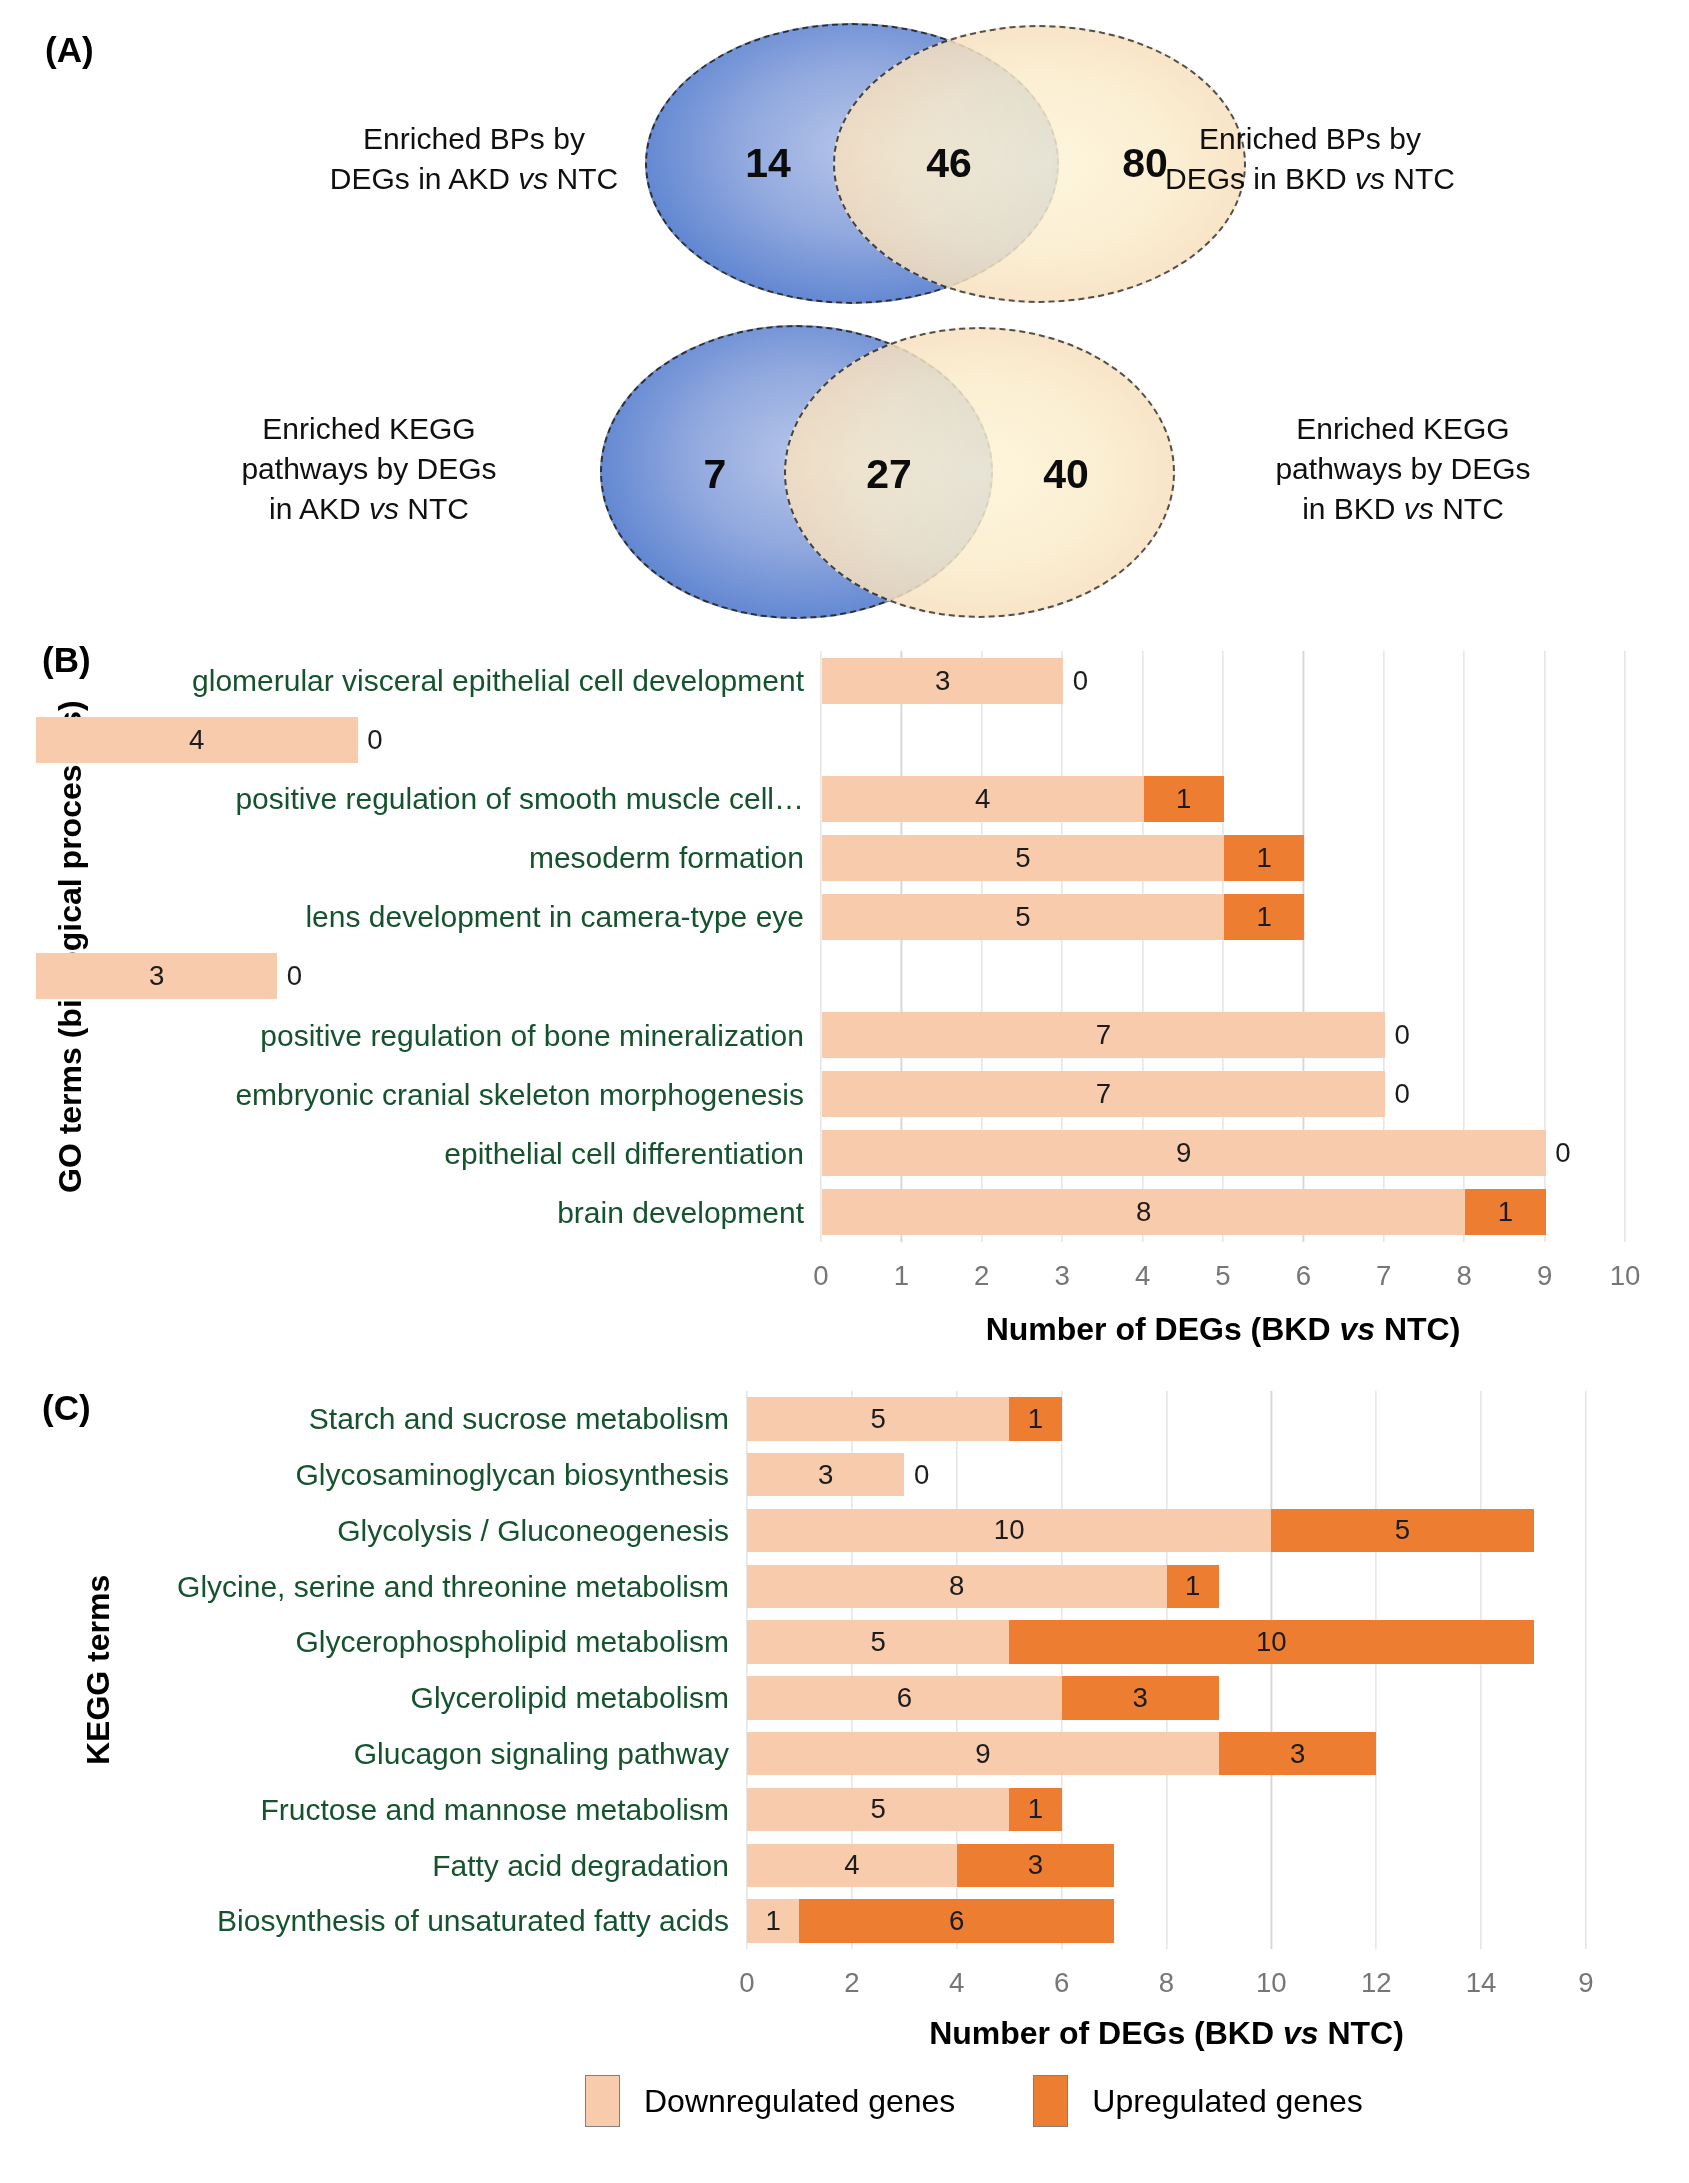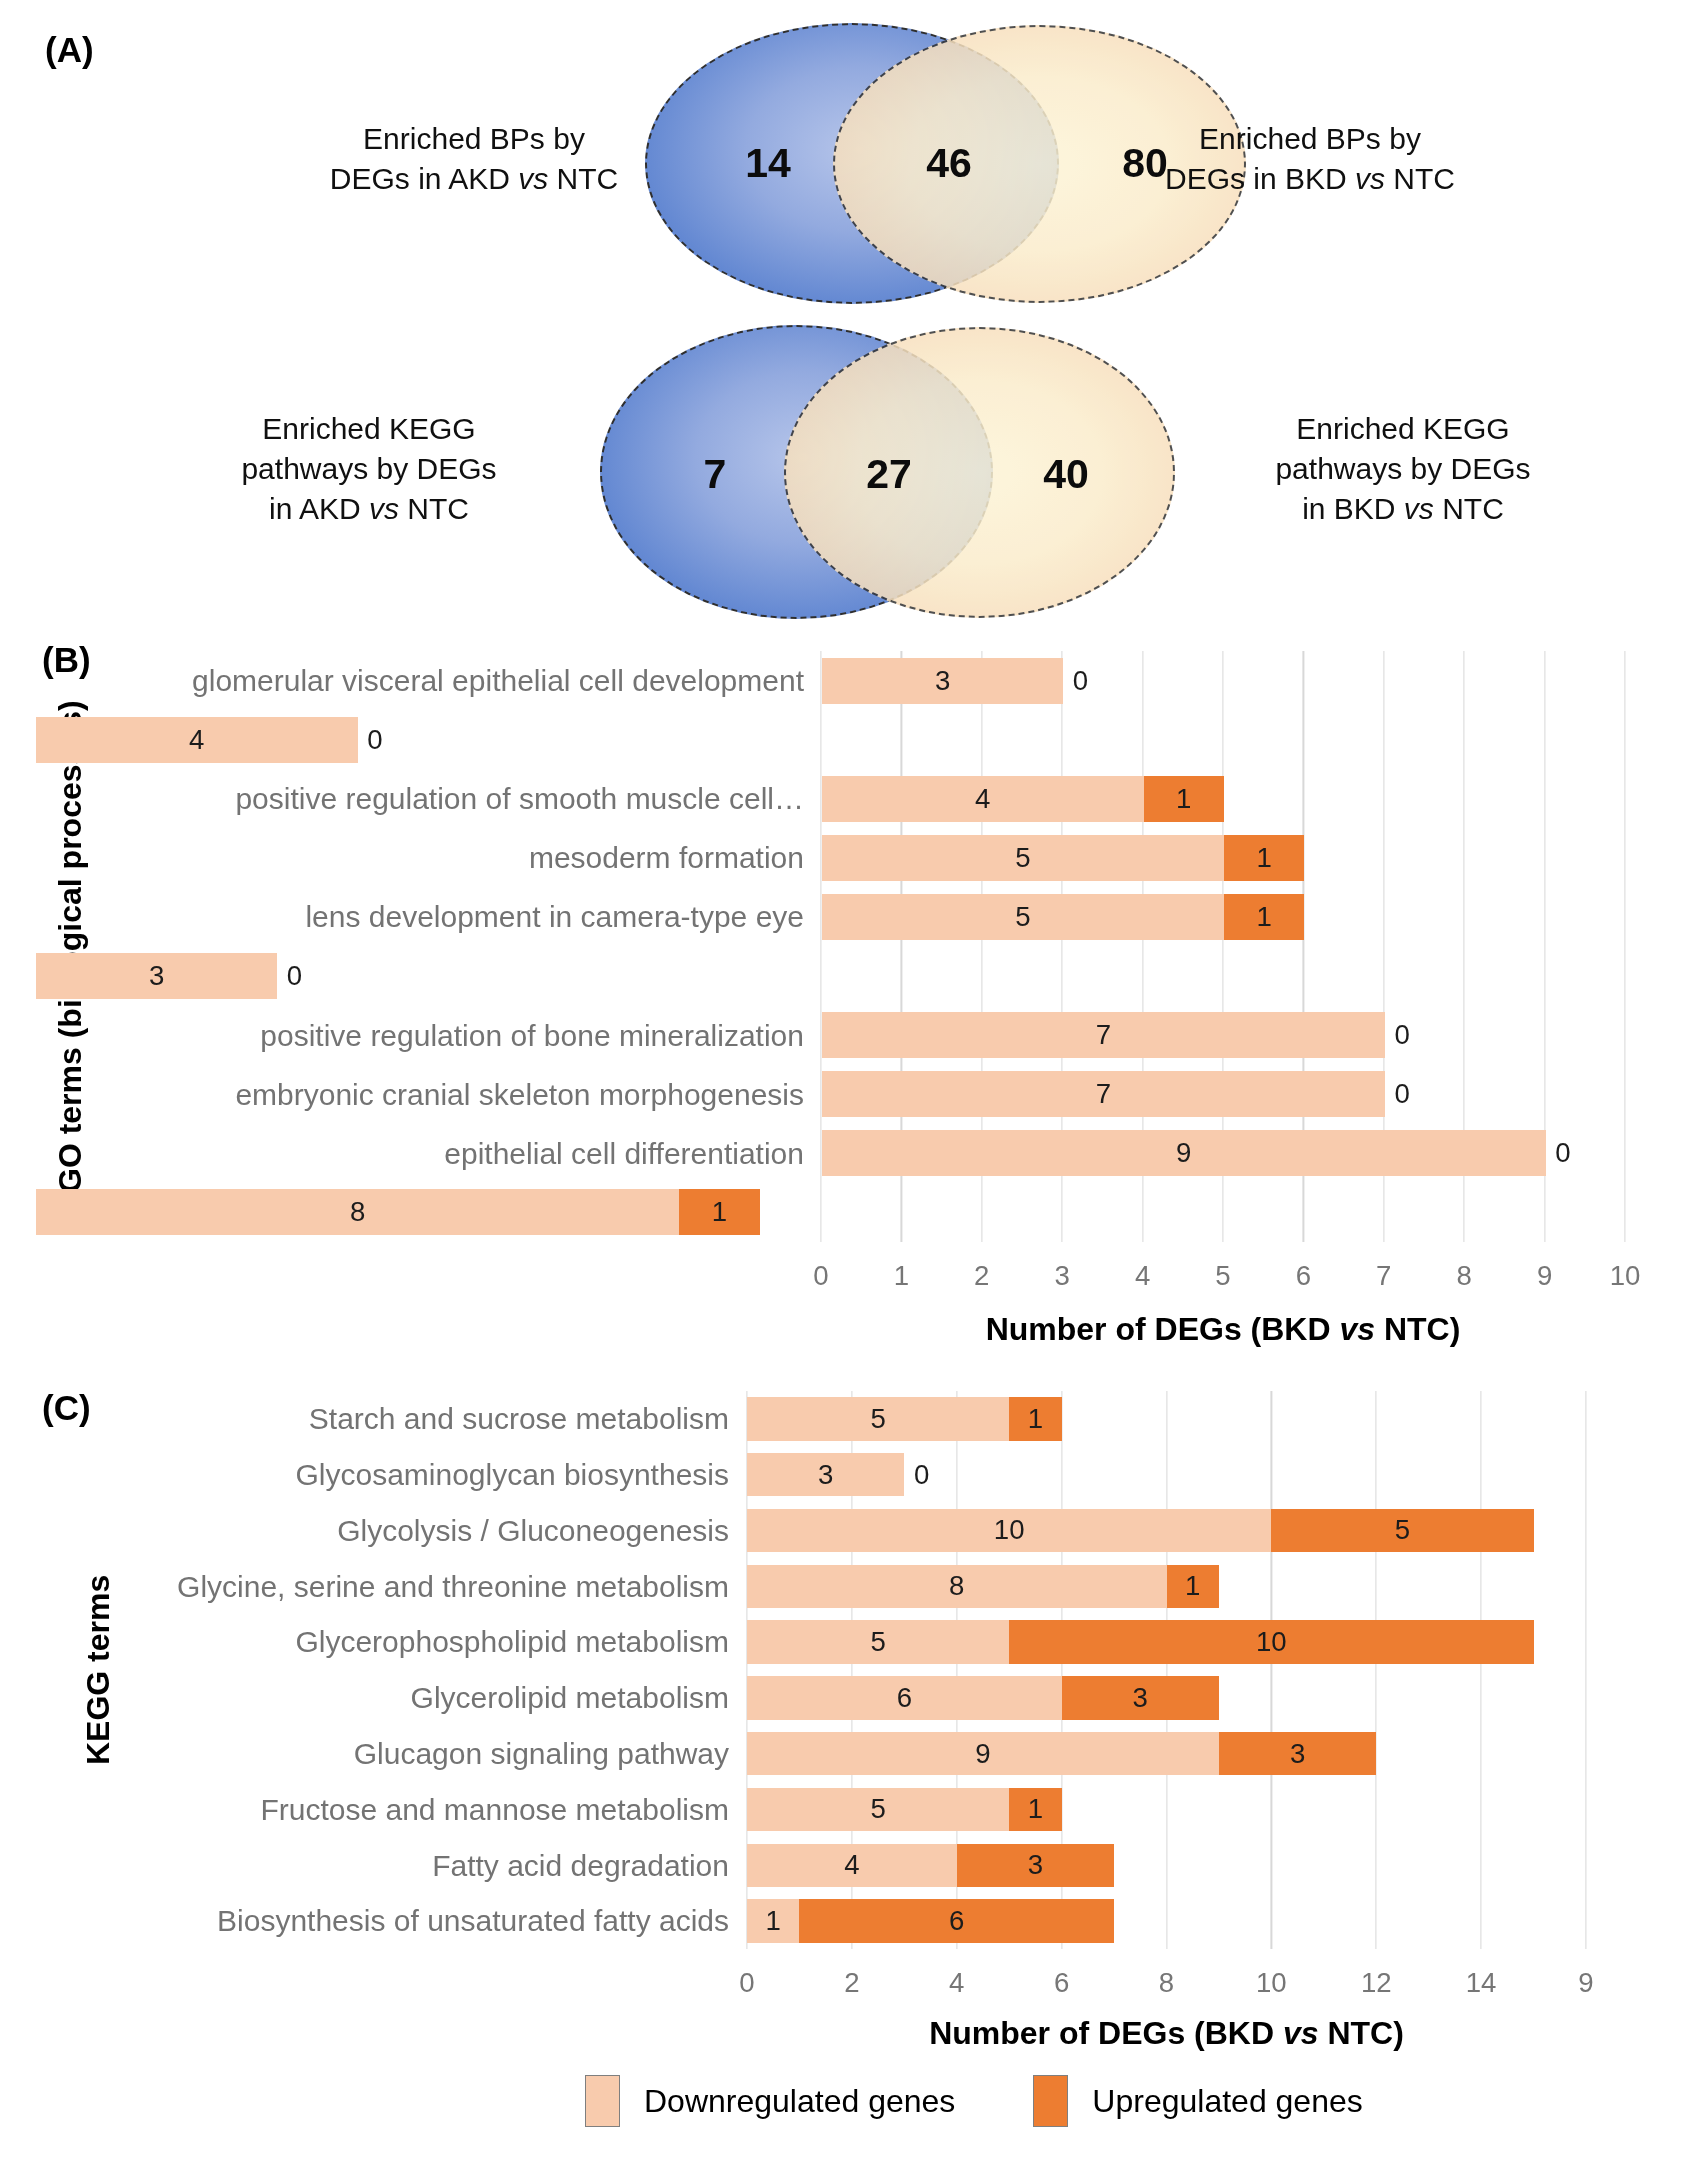--- a/index.html
+++ b/index.html
@@ -42,21 +42,21 @@
 
   .plot{position:absolute;z-index:0;}
   #chartB .plot{left:821px;top:15px;width:804px;height:591px;}
   #chartC .plot{left:747px;top:15px;width:839px;height:558px;}
   .gridline{position:absolute;top:0;bottom:0;width:1.2px;background:#d8d8d8;transform:translateX(-0.6px);}
 
   .rows{position:absolute;z-index:1;display:flex;flex-direction:column;}
   #chartB .rows{left:36px;top:15px;width:1589px;height:591px;}
   #chartC .rows{left:111px;top:15px;width:1475px;height:558px;}
   .row{flex:1 1 0;display:flex;align-items:center;}
-  .cat-label{box-sizing:border-box;text-align:right;padding-right:18px;font-size:30px;color:#737373;line-height:1.04;}
+  .cat-label{box-sizing:border-box;text-align:right;padding-right:18px;font-size:30px;color:#14532d;line-height:1.04;}
   #chartB .cat-label{flex:0 0 786px;}
   #chartC .cat-label{flex:0 0 636px;}
   .track{position:relative;display:flex;align-items:stretch;height:78%;}
   #chartB .track{width:804px;flex:0 0 804px;}
   #chartC .track{width:839px;flex:0 0 839px;}
   .seg{display:flex;align-items:center;justify-content:center;height:100%;}
   .val{font-size:27.6px;color:#1c1c1c;}
   .zero{align-self:center;margin-left:9.6px;}
 
   .ticks{position:absolute;height:36px;}
@@ -220,20 +220,21 @@
           <div class="cat-label">epithelial cell differentiation</div>
           <div class="track">
             <div class="seg light" style="width: 90%; background: rgb(248, 203, 173);">
               <span class="val">9</span>
             </div>
             <div class="seg dark" style="width: 0%; background: rgb(237, 125, 49);"></div>
             <span class="val zero">0</span>
           </div>
         </div>
         <div class="row">
+          <div class="cat-label">brain development</div>
           <div class="track">
             <div class="seg light" style="width: 80%; background: rgb(248, 203, 173);">
               <span class="val">8</span>
             </div>
             <div class="seg dark" style="width: 10%; background: rgb(237, 125, 49);">
               <span class="val">1</span>
             </div>
           </div>
         </div>
       </div>

